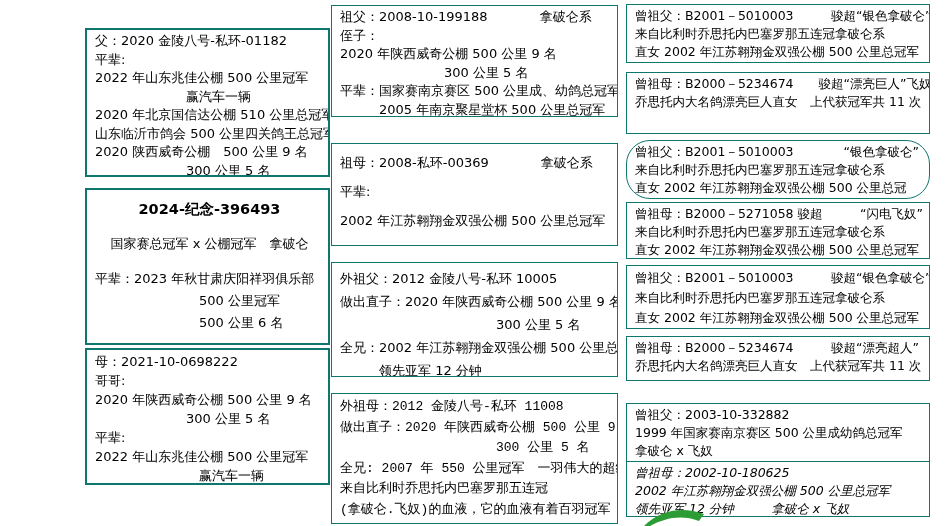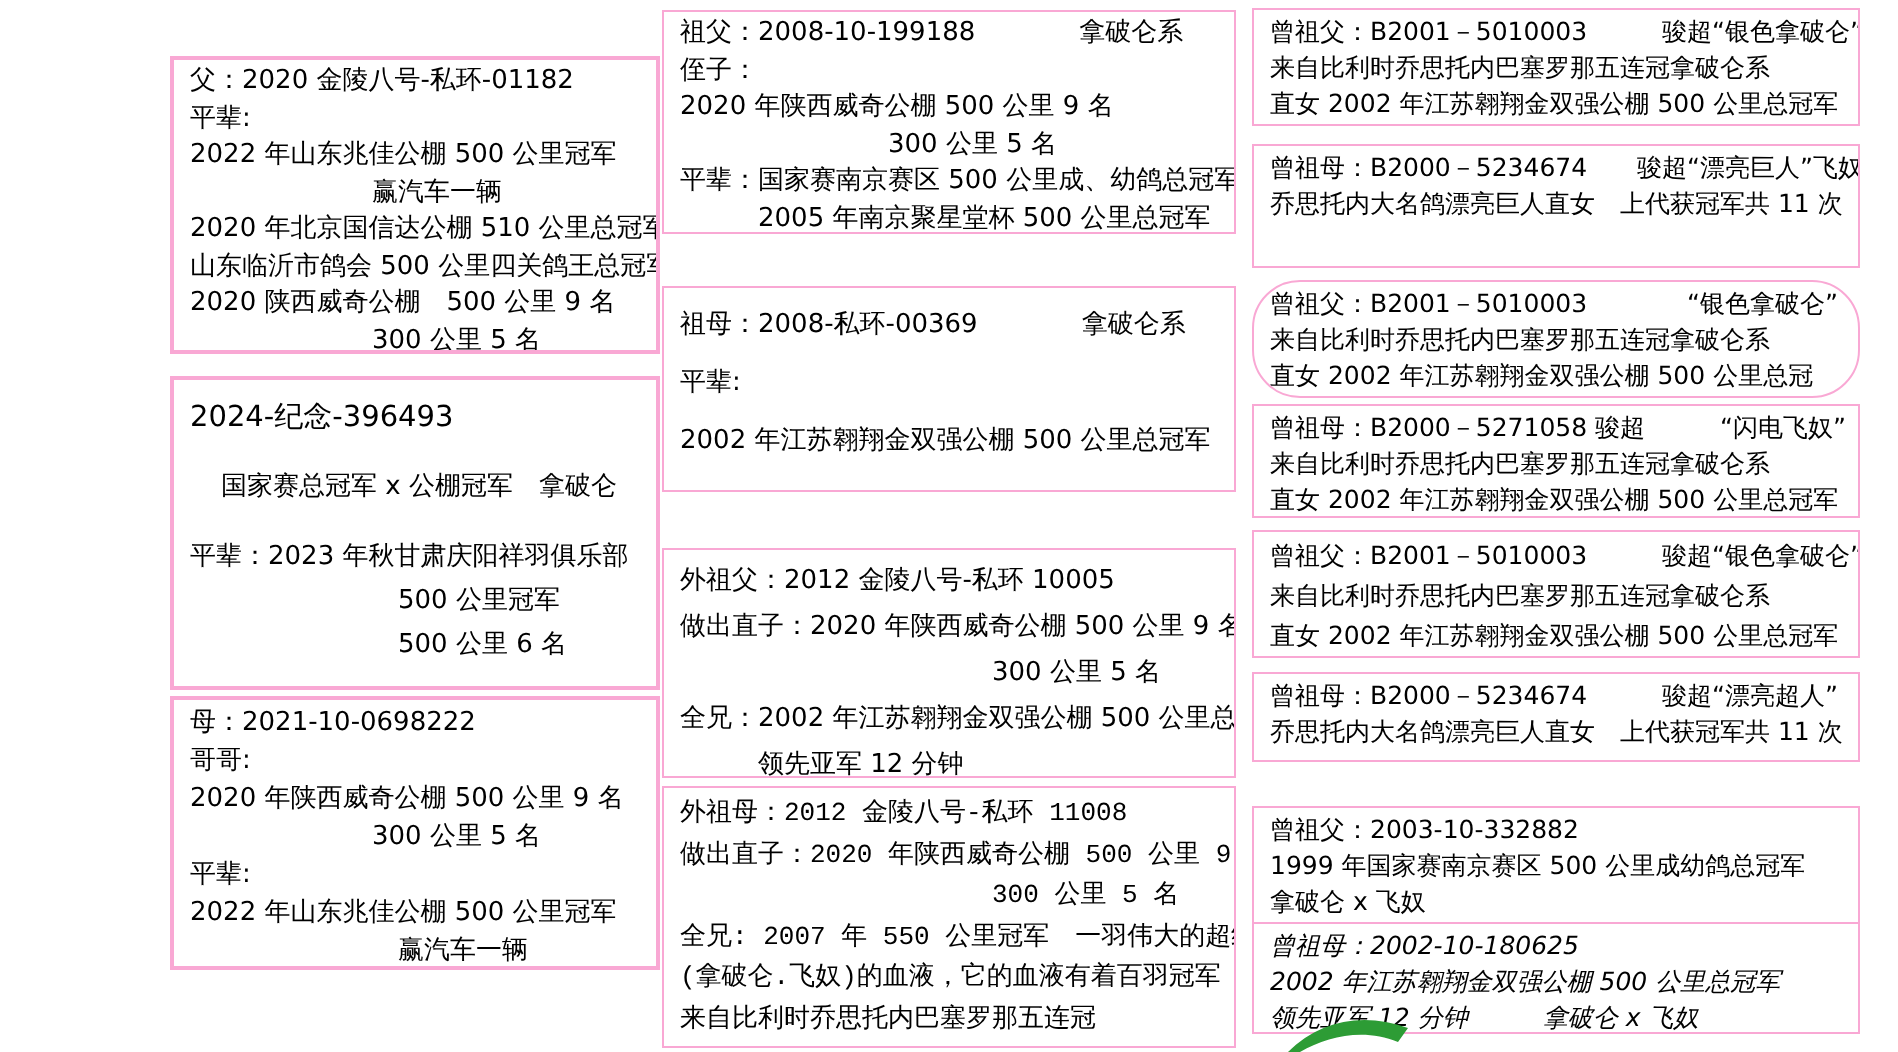--- a/index.html
+++ b/index.html
@@ -6,40 +6,40 @@
   #page{
     position:relative;
     width:949px;height:526px;
     background:#ffffff;
     font-family:"DejaVu Sans",sans-serif;
     color:#000000;
     overflow:hidden;
   }
   .box{
     position:absolute;
-    border:2px solid #f9a8d4;
+    border:2px solid #0f766e;
     background:#ffffff;
     box-sizing:border-box;
     padding:2px 4px 0 8px;
     font-size:13px;
     overflow:hidden;
   }
   .line{
     white-space:pre;
     min-height:1em;
   }
   
   .b-father  {left:85px;  top:28px;  width:245px; height:149px; line-height:18.5px;}
   .b-subject {left:85px;  top:188px; width:245px; height:157px; line-height:22px; padding-top:8px;}
   .b-subject .line:first-child{font-size:14.5px;}
   .b-mother  {left:85px;  top:348px; width:245px; height:137px; line-height:19px;}
   
   .b-gf  {left:331px; top:5px;   width:287px; height:112px; line-height:18.5px; border-width:1px;}
   .b-gm  {left:331px; top:143px; width:287px; height:103px; line-height:29px; padding-top:4px; border-width:1px;}
-  .b-mgf {left:331px; top:274px; width:287px; height:115px; line-height:23px; padding-top:4px; border-width:1px;}
+  .b-mgf {left:331px; top:262px; width:287px; height:115px; line-height:23px; padding-top:4px; border-width:1px;}
   .b-mgm {left:331px; top:393px; width:287px; height:131px; line-height:20.5px; padding-top:3px; border-width:1px;font-family:Liberation Mono, monospace;}
   
   .rbox{left:626px; width:304px; font-size:12.5px; line-height:18px; border-width:1px;}
   .b-ggf1{top:4px;   height:59px;}
   .b-ggm1{top:72px;  height:62px;}
   .b-ggf2{top:140px; height:59px;border-radius:24px;}
   .b-ggm2{top:202px; height:57px;}
   .b-ggf3{top:265px; height:64px; line-height:20px;}
   .b-ggm3{top:336px; height:45px;}
   .b-ggf4{top:403px; height:60px;}
@@ -55,21 +55,21 @@
       <div class="line">父：2020 金陵八号-私环-01182</div>
       <div class="line">平辈:</div>
       <div class="line">2022 年山东兆佳公棚 500 公里冠军</div>
       <div class="line">　　　　　　　赢汽车一辆</div>
       <div class="line">2020 年北京国信达公棚 510 公里总冠军</div>
       <div class="line">山东临沂市鸽会 500 公里四关鸽王总冠军</div>
       <div class="line">2020 陕西威奇公棚　500 公里 9 名</div>
       <div class="line">　　　　　　　300 公里 5 名</div>
     </div>
   <div class="box b-subject">
-      <div class="line" style="font-weight: normal;">2024-纪念-396493</div>
+      <div class="line" style="text-align: center; font-weight: bold;">2024-纪念-396493</div>
       <div class="line"></div>
       <div class="line" style="text-align: center;">国家赛总冠军 x 公棚冠军　拿破仑</div>
       <div class="line"></div>
       <div class="line">平辈：2023 年秋甘肃庆阳祥羽俱乐部</div>
       <div class="line">　　　　　　　　500 公里冠军</div>
       <div class="line">　　　　　　　　500 公里 6 名</div>
     </div>
   <div class="box b-mother">
       <div class="line">母：2021-10-0698222</div>
       <div class="line">哥哥:</div>
@@ -98,22 +98,22 @@
       <div class="line">做出直子：2020 年陕西威奇公棚 500 公里 9 名</div>
       <div class="line">　　　　　　　　　　　　300 公里 5 名</div>
       <div class="line">全兄：2002 年江苏翱翔金双强公棚 500 公里总冠军</div>
       <div class="line">　　　领先亚军 12 分钟</div>
     </div>
   <div class="box b-mgm">
       <div class="line">外祖母：2012 金陵八号-私环 11008</div>
       <div class="line">做出直子：2020 年陕西威奇公棚 500 公里 9 名</div>
       <div class="line">　　　　　　　　　　　　300 公里 5 名</div>
       <div class="line">全兄: 2007 年 550 公里冠军　一羽伟大的超级种鸽</div>
+      <div class="line">来自比利时乔思托内巴塞罗那五连冠</div>
       <div class="line">(拿破仑.飞奴)的血液，它的血液有着百羽冠军</div>
-      <div class="line">来自比利时乔思托内巴塞罗那五连冠</div>
     </div>
 
   <div class="box rbox b-ggf1">
       <div class="line">曾祖父：B2001－5010003　　　骏超“银色拿破仑”</div>
       <div class="line">来自比利时乔思托内巴塞罗那五连冠拿破仑系</div>
       <div class="line">直女 2002 年江苏翱翔金双强公棚 500 公里总冠军</div>
     </div>
   <div class="box rbox b-ggm1">
       <div class="line">曾祖母：B2000－5234674　　骏超“漂亮巨人”飞奴系</div>
       <div class="line">乔思托内大名鸽漂亮巨人直女　上代获冠军共 11 次</div>

